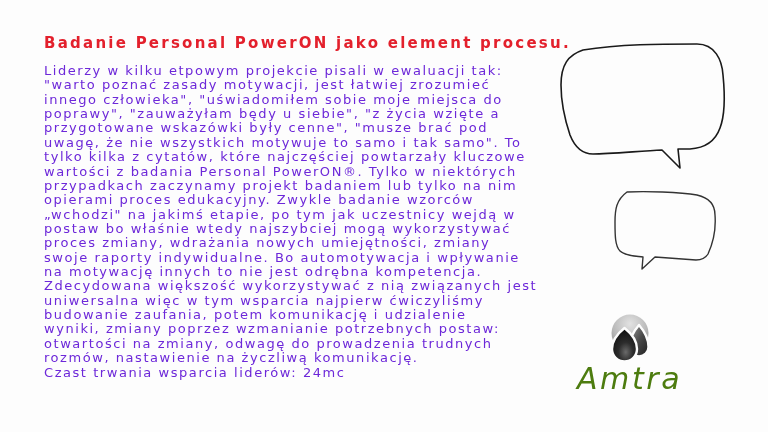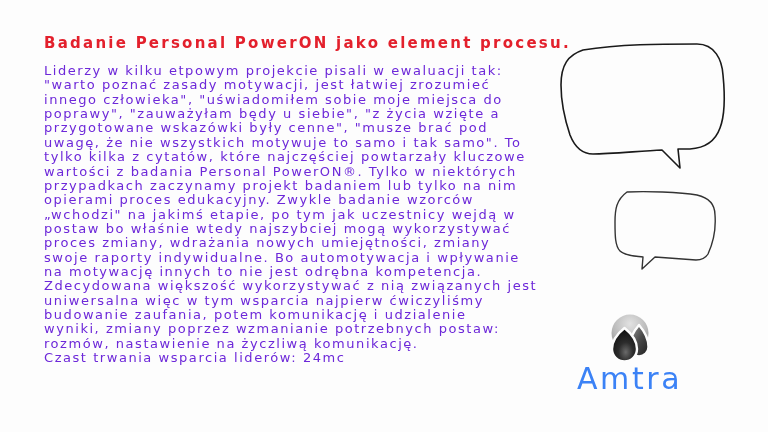--- a/index.html
+++ b/index.html
@@ -53,22 +53,23 @@
       pointer-events: none;
     }
     .logo-text {
       position: absolute;
       left: 577px;
       top: 361px;
       font-family: "DejaVu Sans", sans-serif;
       font-size: 30px;
       line-height: 36px;
       letter-spacing: 2.6px;
-      color: #3b82f6;
+      color: #4d7c0f;
       white-space: pre;
+      font-style: italic;
     }
   </style>
 </head>
 <body>
 
 <div class="slide">
 
   <div class="title">Badanie Personal PowerON jako element procesu.</div>
 
   <div class="body-text">
@@ -84,20 +85,21 @@
     <div class="body-line">opierami proces edukacyjny. Zwykle badanie wzorców</div>
     <div class="body-line">„wchodzi" na jakimś etapie, po tym jak uczestnicy wejdą w</div>
     <div class="body-line">postaw bo właśnie wtedy najszybciej mogą wykorzystywać</div>
     <div class="body-line">proces zmiany, wdrażania nowych umiejętności, zmiany</div>
     <div class="body-line">swoje raporty indywidualne. Bo automotywacja i wpływanie</div>
     <div class="body-line">na motywację innych to nie jest odrębna kompetencja.</div>
     <div class="body-line">Zdecydowana większość wykorzystywać z nią związanych jest</div>
     <div class="body-line">uniwersalna więc w tym wsparcia najpierw ćwiczyliśmy</div>
     <div class="body-line">budowanie zaufania, potem komunikację i udzialenie</div>
     <div class="body-line">wyniki, zmiany poprzez wzmanianie potrzebnych postaw:</div>
+    <div class="body-line">otwartości na zmiany, odwagę do prowadzenia trudnych</div>
     <div class="body-line">rozmów, nastawienie na życzliwą komunikację.</div>
     <div class="body-line">Czast trwania wsparcia liderów: 24mc</div>
   </div>
 
   <svg class="decor" viewBox="0 0 768 432" xmlns="http://www.w3.org/2000/svg">
     <defs>
       <radialGradient id="logoCircleGrad" cx="50%" cy="25%" r="80%">
         <stop offset="0%" stop-color="#e2e2e2"></stop>
         <stop offset="60%" stop-color="#b8b8b8"></stop>
         <stop offset="100%" stop-color="#8a8a8a"></stop>

